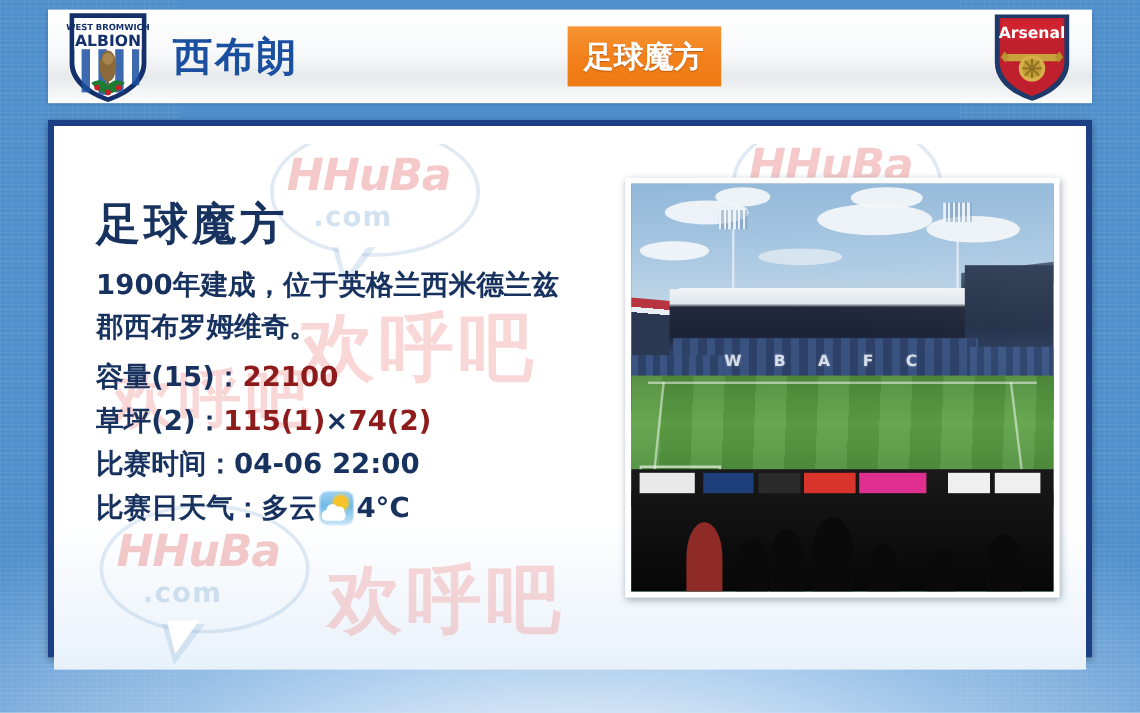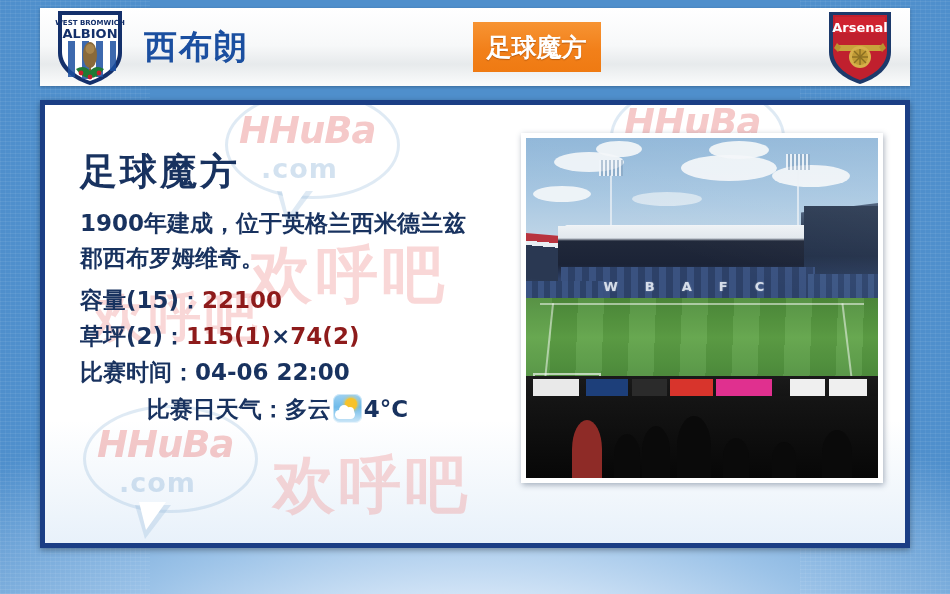--- a/index.html
+++ b/index.html
@@ -98,20 +98,21 @@
     border: 5px solid #1b3e85;
     background: #ffffff;
     box-shadow: 0 2px 6px rgba(0,0,0,.35);
   }
   .card-inner {
     position: relative;
     width: 100%;
     height: 100%;
     background: linear-gradient(180deg, #ffffff 0%, #ffffff 72%, #f2f7fc 88%, #e8f1fa 100%);
     overflow: hidden;
+    margin-top: 15px;
   }
 
   
   .wm { position: absolute; pointer-events: none; user-select: none; }
 
   .wm-bubble {
     width: 175px; height: 132px;
   }
   .wm-bubble .bub {
     position: relative;
@@ -143,21 +144,21 @@
     font-size: 37px;
     font-weight: bold;
     font-style: italic;
     color: rgba(231,120,120,.40);
     letter-spacing: -1px;
     white-space: nowrap;
   }
   .wm-com {
     position: absolute;
     left: 36px; top: 62px;
-    font-size: 27px;
+    font-size: 23px;
     font-weight: bold;
     color: rgba(150,185,220,.42);
     letter-spacing: 1px;
   }
 
   .wm-cn {
     font-size: 62px;
     font-weight: bold;
     color: rgba(240,150,150,.38);
     letter-spacing: 4px;
@@ -197,21 +198,20 @@
   .val-red { color: #8e1b1b; }
 
   .weather-line {
     display: flex;
     align-items: center;
     font-size: 23px;
     font-weight: bold;
     color: #18325f;
     line-height: 1.58;
     white-space: nowrap;
-    justify-content: center;
   }
   .weather-icon {
     width: 29px; height: 29px;
     border-radius: 7px;
     background: linear-gradient(180deg, #9fd2f2 0%, #6fbbea 45%, #cfe8f8 100%);
     margin: 0 2px;
     position: relative;
     flex: 0 0 auto;
     overflow: hidden;
     box-shadow: inset 0 0 0 1px rgba(255,255,255,.5);

